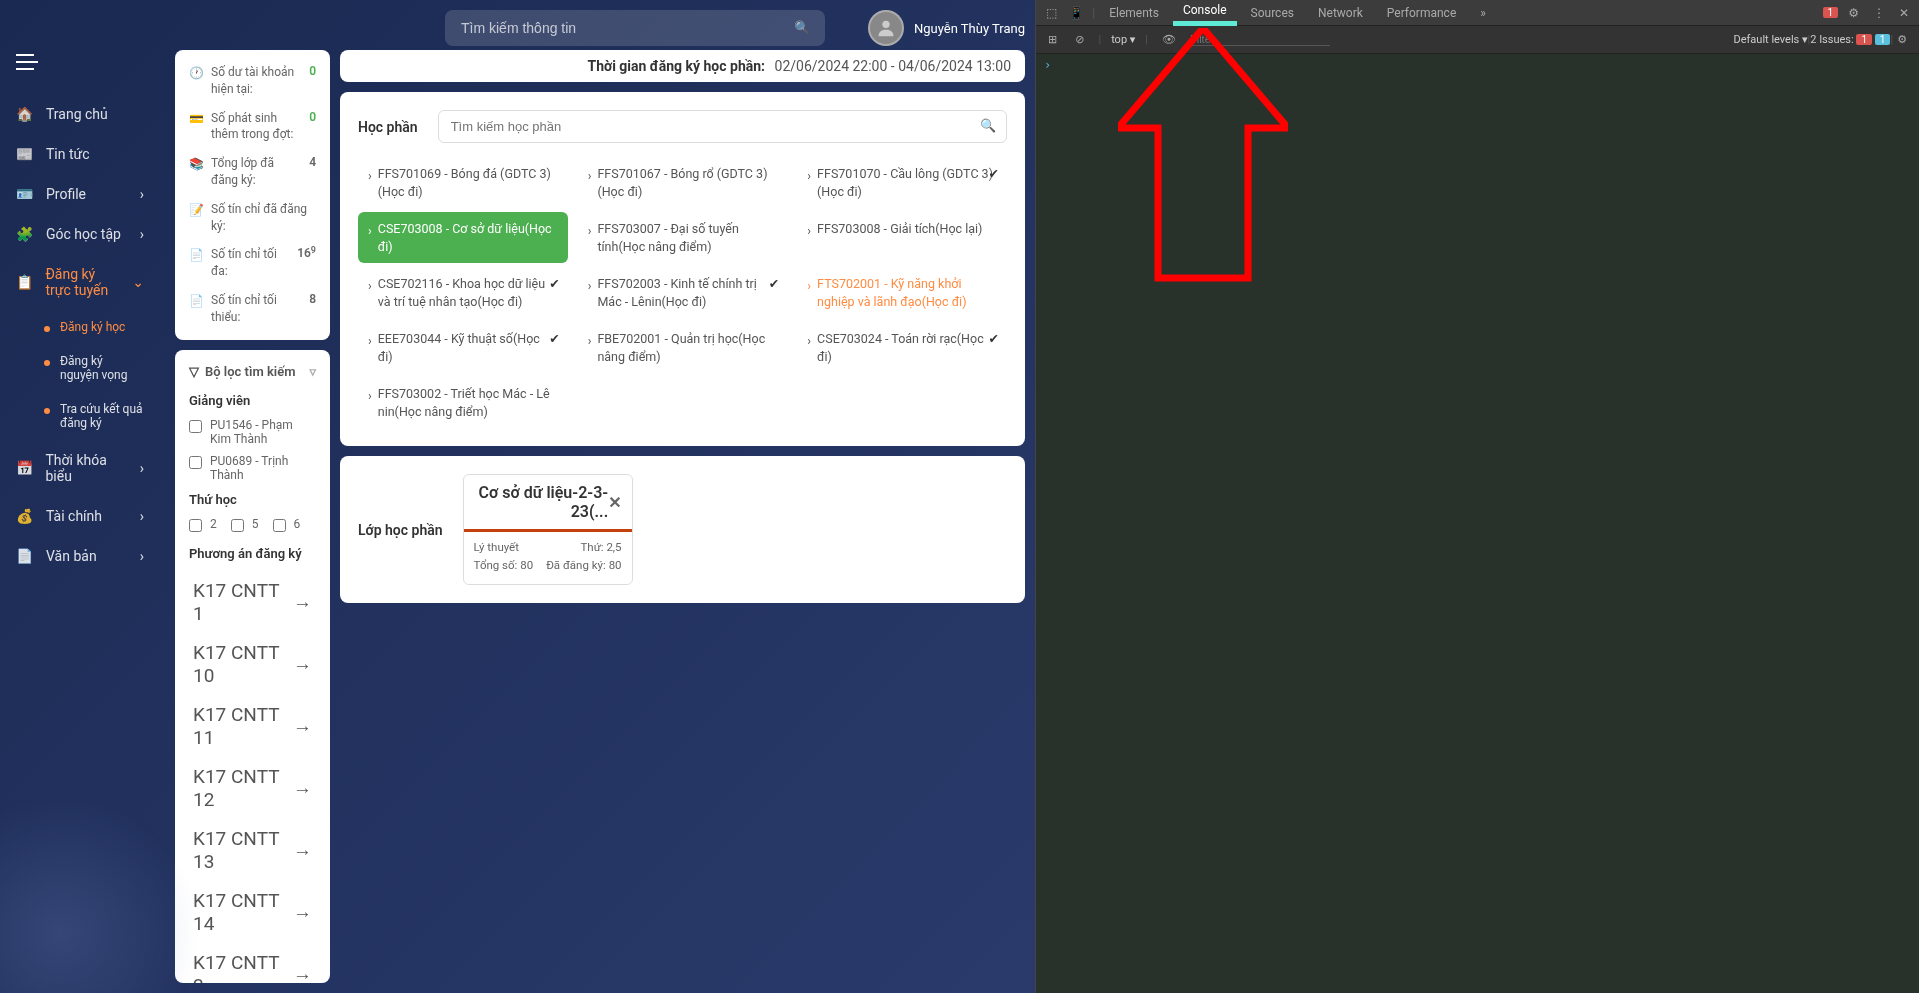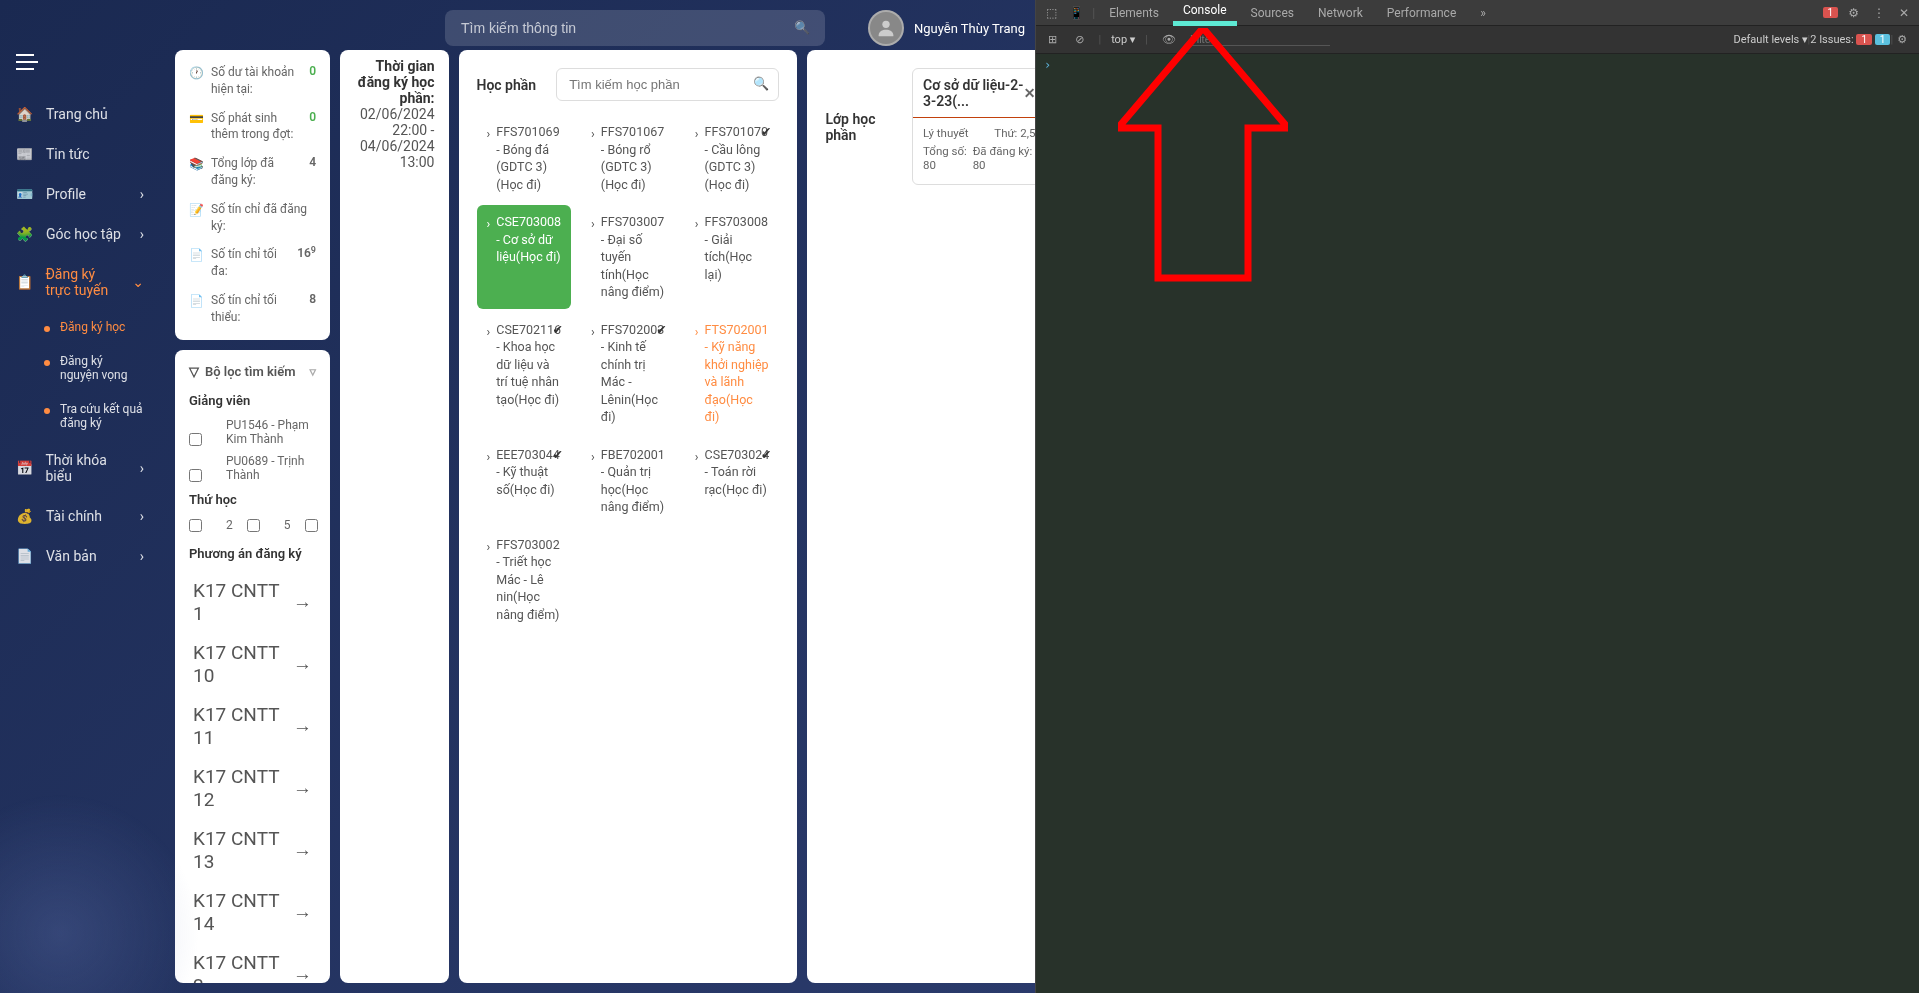--- a/index.html
+++ b/index.html
@@ -25,33 +25,33 @@
 .nav-item .chev { margin-left: auto; }
 .nav-icon { width: 18px; display: inline-flex; justify-content: center; }
 .subnav { padding-left: 40px; }
 .subnav-item { padding: 10px 16px 10px 20px; color: rgba(255,255,255,0.85); font-size: 12px; cursor: pointer; position: relative; }
 .subnav-item::before { content: ''; position: absolute; left: 4px; top: 16px; width: 6px; height: 6px; background: #ff8c42; border-radius: 50%; }
 .subnav-item.active { color: #ff8c42; }
 
 
 .content { position: absolute; top: 50px; left: 175px; right: 10px; bottom: 10px; display: flex; gap: 10px; }
 .left-col { width: 155px; display: flex; flex-direction: column; gap: 10px; }
-.right-col { flex: 1; display: flex; flex-direction: row; gap: 10px; }
+.right-col { flex: 1; display: flex; flex-direction: column; gap: 10px; }
 
 .card { background: #fff; border-radius: 8px; padding: 14px; }
 .stat-row { display: flex; align-items: flex-start; gap: 8px; margin-bottom: 12px; font-size: 12px; color: #666; }
 .stat-row .label { flex: 1; line-height: 1.4; }
 .stat-row .value { font-weight: 600; }
 .stat-row .value.green { color: #4caf50; }
 .stat-row .icon { width: 14px; color: #999; flex-shrink: 0; margin-top: 2px; }
 .sup { position: relative; top: -4px; font-size: 9px; }
 
 .filter-header { display: flex; align-items: center; gap: 6px; font-weight: 600; font-size: 13px; color: #555; margin-bottom: 14px; }
 .filter-section-title { font-weight: 600; font-size: 13px; color: #333; margin-bottom: 10px; }
-.checkbox-row { display: flex; align-items: flex-end; gap: 24px; margin-bottom: 8px; font-size: 12px; color: #666; }
+.checkbox-row { display: flex; align-items: flex-start; gap: 8px; margin-bottom: 8px; font-size: 12px; color: #666; }
 .checkbox-row input { margin-top: 2px; }
 .day-checks { display: flex; gap: 14px; margin-bottom: 14px; }
 .plan-item { display: flex; align-items: center; gap: 6px; padding: 8px 4px; font-size: 19px; color: #555; cursor: pointer; }
 
 .banner { background: #fff; border-radius: 8px; padding: 8px 14px; text-align: right; font-size: 14px; }
 .banner b { color: #333; }
 .banner span { color: #555; }
 
 .phan-card { background: #fff; border-radius: 8px; padding: 18px; }
 .phan-header { display: flex; align-items: center; gap: 20px; margin-bottom: 14px; }
@@ -63,21 +63,21 @@
 .course-grid { display: grid; grid-template-columns: 1fr 1fr 1fr; gap: 4px 10px; }
 .course-item { display: flex; align-items: flex-start; gap: 6px; padding: 8px 10px; border-radius: 6px; font-size: 12.5px; color: #555; cursor: pointer; position: relative; line-height: 1.4; }
 .course-item .chev-r { flex-shrink: 0; margin-top: 2px; }
 .course-item.selected { background: #4caf50; color: #fff; }
 .course-item.disabled { color: #ff8c42; }
 .course-item .check { position: absolute; right: 8px; top: 8px; color: #333; }
 
 .lop-card { background: #fff; border-radius: 8px; padding: 18px; }
 .lop-header { display: flex; align-items: center; gap: 20px; margin-bottom: 0; }
 .class-box { width: 170px; border: 1px solid #ddd; border-radius: 6px; }
-.class-head { display: flex; justify-content: space-between; align-items: center; padding: 8px 10px; border-bottom: 1px solid #c2410c; font-size: 14px; font-weight: 600; }
+.class-head { display: flex; justify-content: space-between; align-items: center; padding: 8px 10px; border-bottom: 3px solid #c2410c; font-size: 16px; font-weight: 600; text-align: right; }
 .class-head .close { cursor: pointer; color: #666; }
 .class-body { padding: 8px 10px; font-size: 11.5px; color: #666; }
 .class-body .row { display: flex; justify-content: space-between; margin-bottom: 4px; }
 .class-actions { display: flex; border-top: 1px solid #eee; }
 .class-actions > div { flex: 1; text-align: center; padding: 8px 4px; font-size: 11px; }
 .price { color: #ff8c42; font-weight: 600; }
 .btn-detail { color: #666; cursor: pointer; }
 .btn-choose { background: #ff8c42; color: #fff; cursor: pointer; border-radius: 0 0 6px 0; }
 
 

